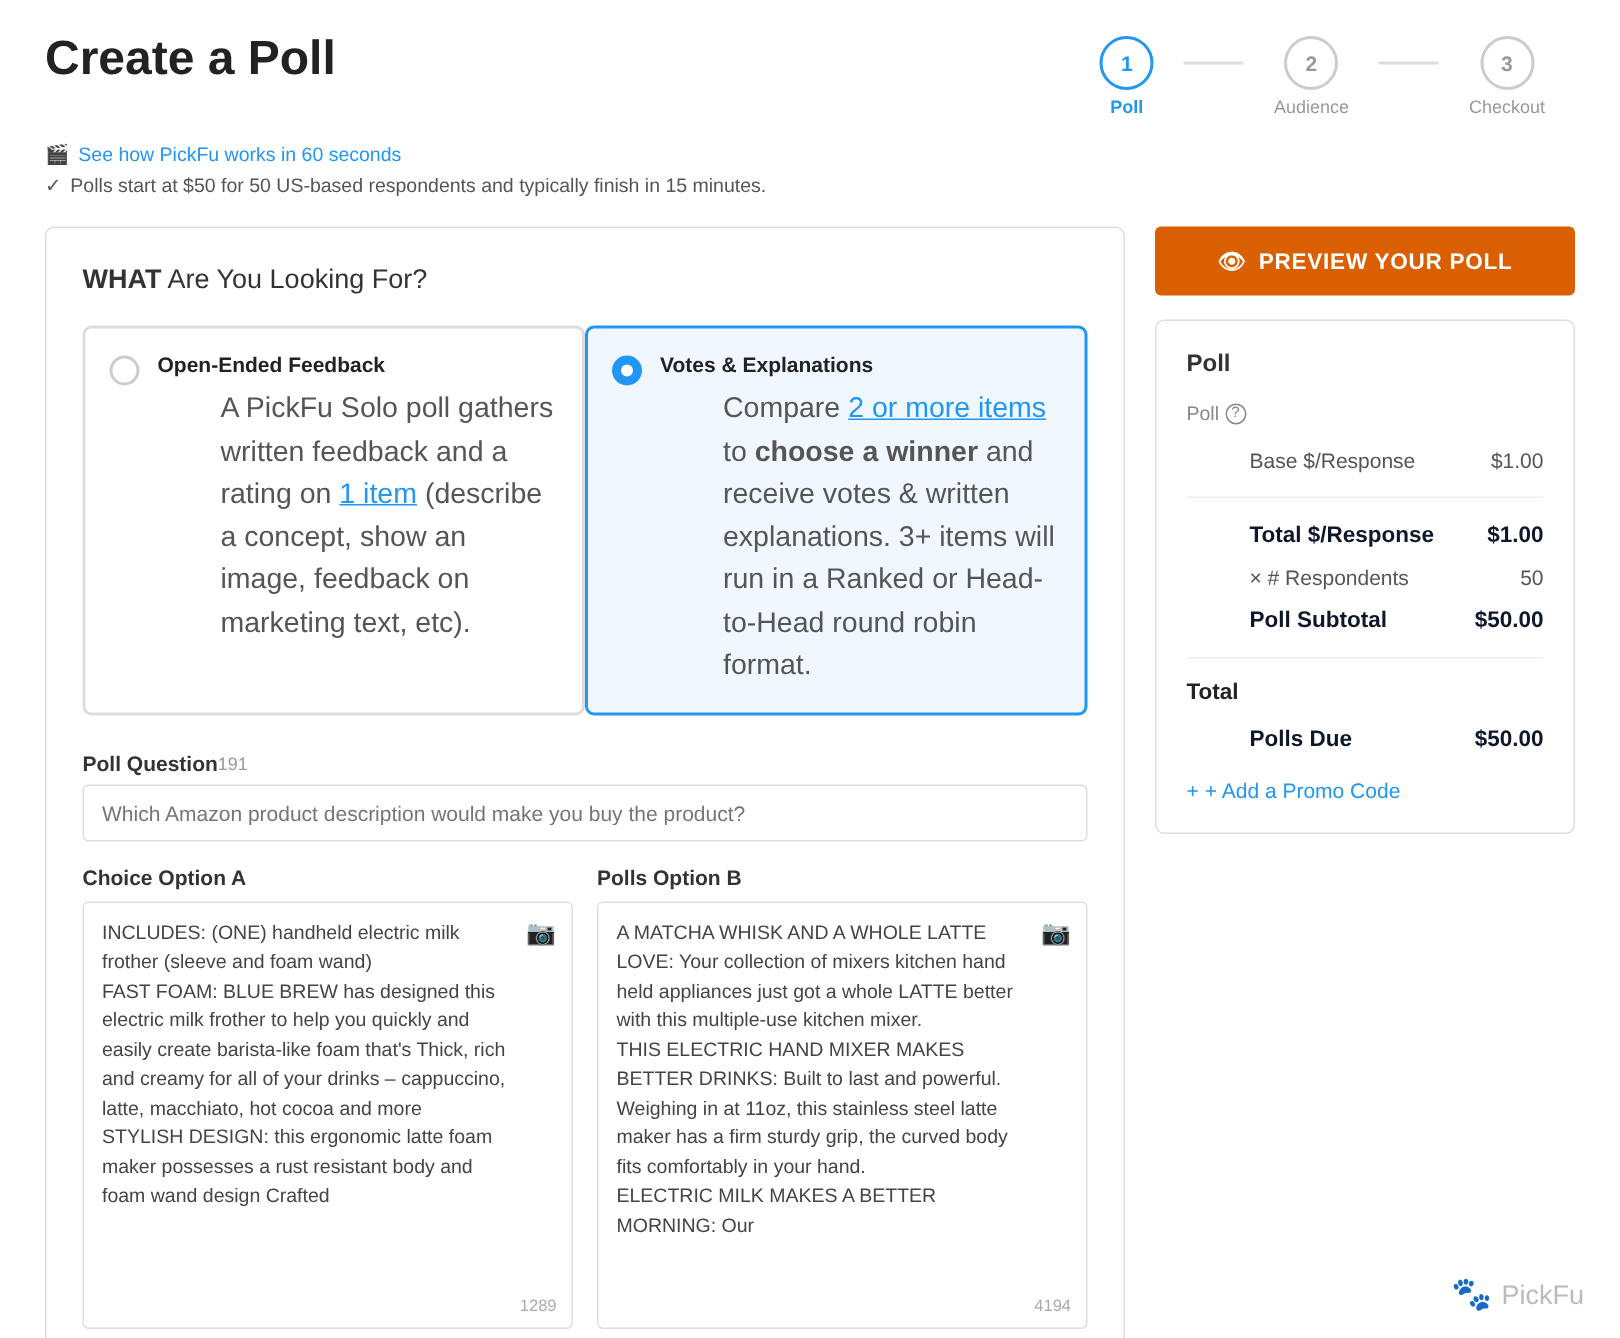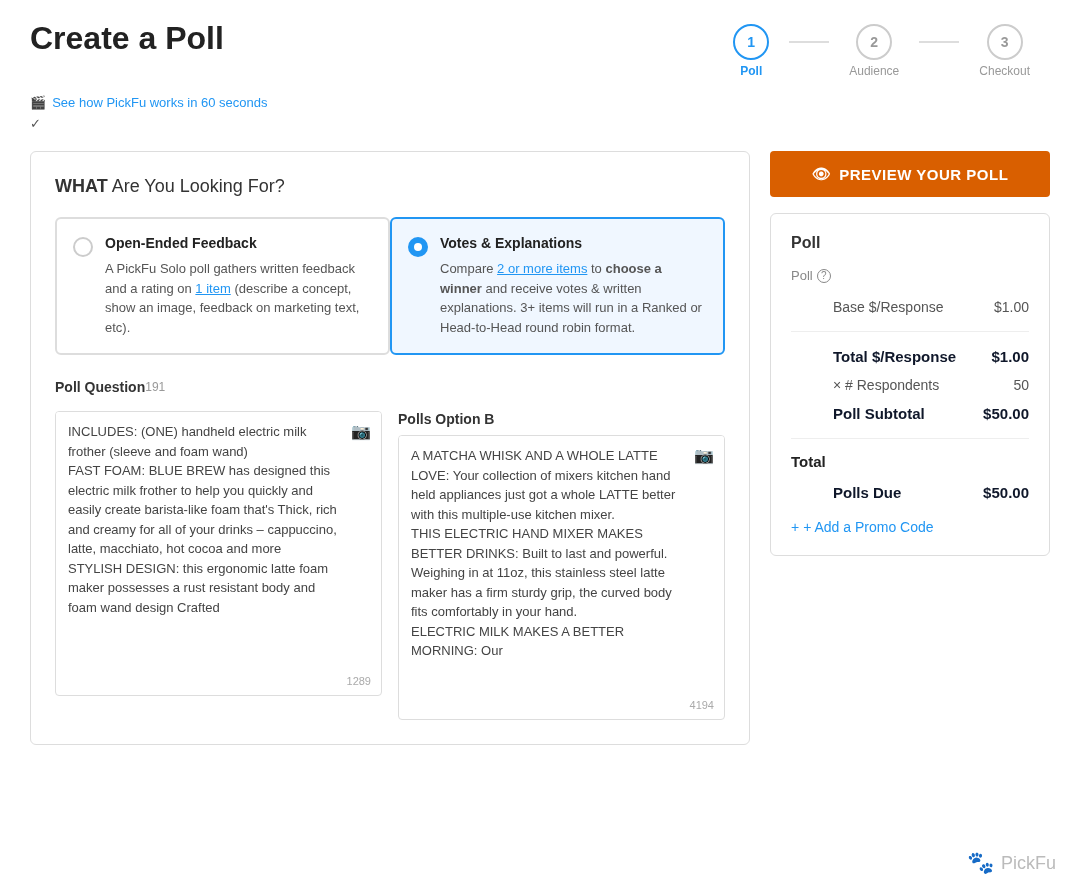--- a/index.html
+++ b/index.html
@@ -161,23 +161,24 @@
       border-radius: 50%;
       background: #fff;
     }
     .option-content h3 {
       font-size: 14px;
       font-weight: 700;
       color: #222;
       margin-bottom: 8px;
     }
     .option-content p {
-      font-size: 13px;
+      font-size: 19px;
       color: #555;
       line-height: 1.5;
+      margin-left: 42px;
     }
     .option-content p a {
       color: #2196F3;
       text-decoration: underline;
     }
     .option-content p strong {
       font-weight: 700;
     }
     
     .field-row {
@@ -388,20 +389,21 @@
 
   <div class="sub-info">
     <div>
       <a href="#" class="video-link">
         <span>🎬</span>
         <span>See how PickFu works in 60 seconds</span>
       </a>
     </div>
     <div class="info-text">
       <span>✓</span>
+      <span>Polls start at $50 for 50 US-based respondents and typically finish in 15 minutes.</span>
     </div>
   </div>
 
   <div class="main-layout">
 
     <div class="left-panel">
       <h2 class="section-title">
         <span class="what">WHAT</span>
         <span> Are You Looking For?</span>
       </h2>
@@ -427,25 +429,27 @@
             </p>
           </div>
         </div>
       </div>
 
       <div class="field-row">
         <div class="field-label-row">
           <label class="field-label">Poll Question</label>
           <span class="char-count">191</span>
         </div>
+        <input type="text" class="text-input" placeholder="Which Amazon product description would make you buy the product?" style="">
       </div>
 
       <div class="choice-options-row">
 
         <div class="choice-option">
+          <div class="choice-label">Choice Option A</div>
           <div class="choice-textarea-wrapper">
             <textarea class="choice-textarea" style="">INCLUDES: (ONE) handheld electric milk frother (sleeve and foam wand)
 FAST FOAM: BLUE BREW has designed this electric milk frother to help you quickly and easily create barista-like foam that's Thick, rich and creamy for all of your drinks – cappuccino, latte, macchiato, hot cocoa and more
 STYLISH DESIGN: this ergonomic latte foam maker possesses a rust resistant body and foam wand design Crafted</textarea>
             <span class="camera-icon">📷</span>
             <span class="char-count-corner">1289</span>
           </div>
         </div>
 
         <div class="choice-option">

